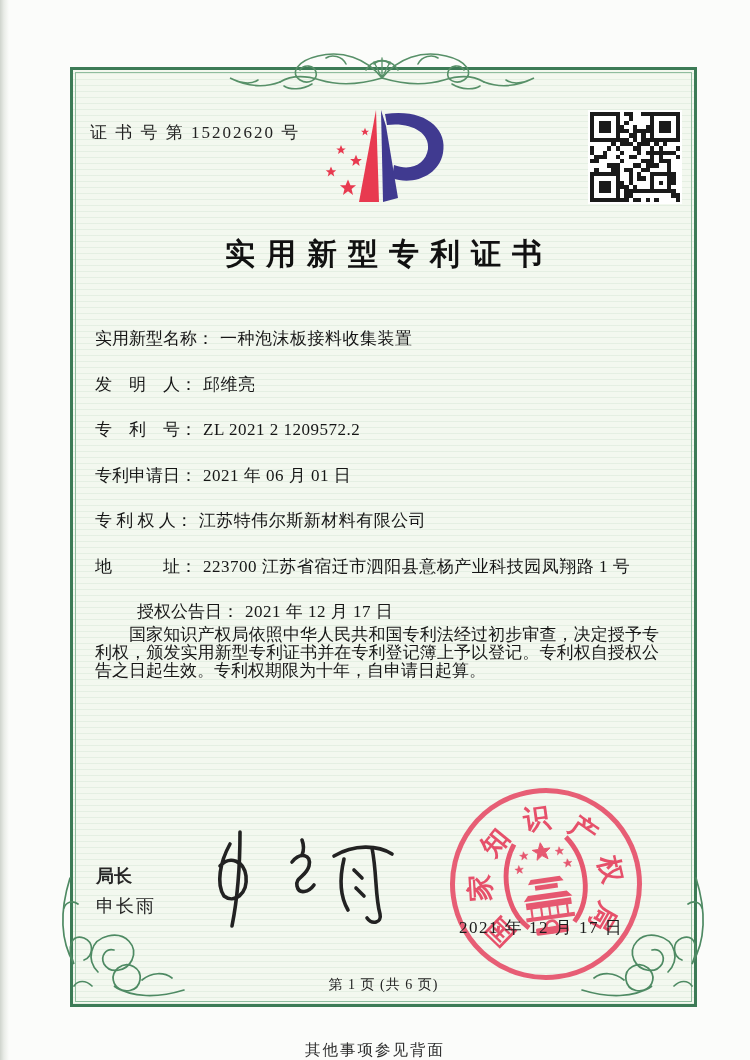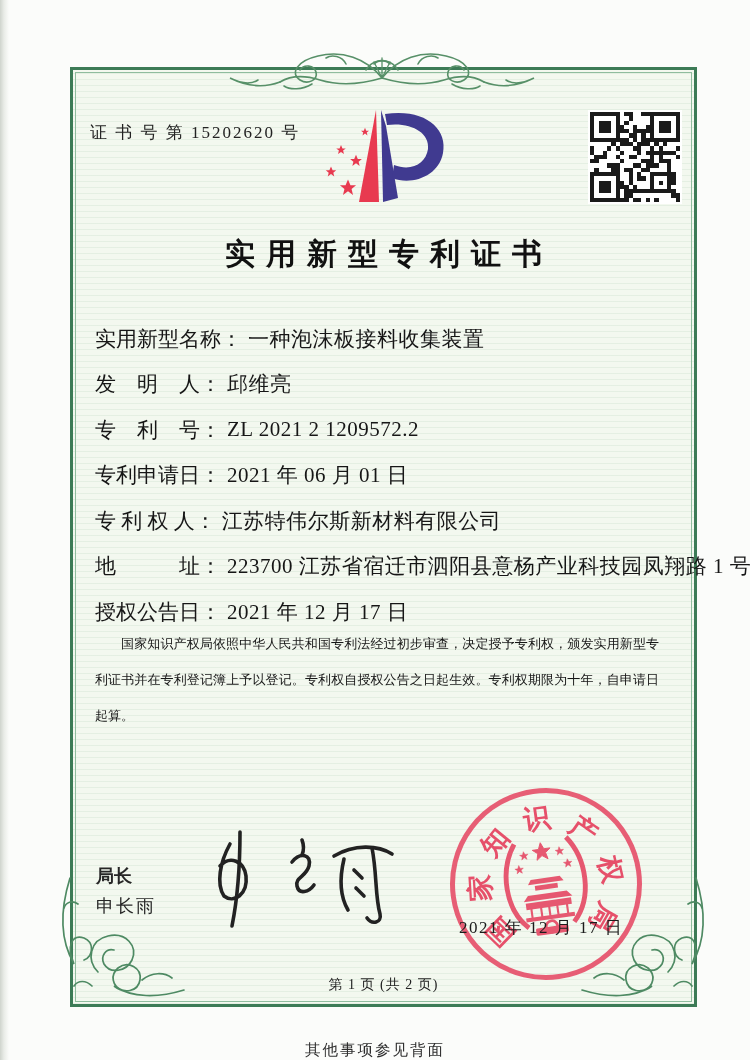--- a/index.html
+++ b/index.html
@@ -40,30 +40,30 @@
   .orn-br{left:576px;top:876px;width:138px;height:138px;}
   
   .cert-no{position:absolute;left:90px;top:121px;font-size:17px;letter-spacing:2px;color:#222;}
   .logo{position:absolute;left:302px;top:106px;width:152px;height:110px;}
   .qr{position:absolute;left:588px;top:110px;width:94px;height:94px;background:#fff;padding:2px;}
   .title{
     position:absolute;left:70px;width:627px;top:234px;text-align:center;
     font-size:30px;font-weight:700;letter-spacing:11px;text-indent:11px;color:#111;
   }
   
-  .fields{position:absolute;left:95px;top:316px;width:570px;font-size:21px;}
+  .fields{position:absolute;left:95px;top:316px;width:570px;font-size:17px;}
   .field-row{height:45.5px;display:flex;align-items:center;white-space:nowrap;}
   .field-label{color:#161616;}
   .field-value{color:#161616;margin-left:6px;letter-spacing:.5px;}
   .grant-row{height:45.5px;display:flex;align-items:center;white-space:nowrap;}
-  .grant-pair{display:flex;}
+  .grant-pair{display:flex;margin-left:42px;}
   .grant-pair.first{width:292px;}
   
   .paragraphs{position:absolute;left:95px;top:626px;width:564px;
-    font-size:13px;line-height:36px;text-align:justify;color:#161616;}
+    font-size:17px;line-height:18px;text-align:justify;color:#161616;}
   .paragraphs p{text-indent:2em;}
   
   .signer-title{position:absolute;left:96px;top:864px;font-size:18px;font-family:"Liberation Sans","DejaVu Sans",sans-serif;color:#262626;font-weight:bold;}
   .signer-name{position:absolute;left:96px;top:894px;font-size:18px;font-family:"Liberation Sans","DejaVu Sans",sans-serif;color:#262626;letter-spacing:2px;}
   .signature{position:absolute;left:196px;top:828px;width:220px;height:105px;}
   
   .seal{position:absolute;left:450px;top:788px;width:192px;height:192px;
     transform:rotate(-8deg);}
   .seal-ring{position:absolute;inset:0;border:5px solid var(--seal-red);border-radius:50%;opacity:.92;}
   .seal-char{position:absolute;left:50%;top:50%;font-size:27px;font-weight:700;
@@ -481,14 +481,14 @@
           <path d="M82,96 L82,106"></path>
       </g>
       <rect x="30" y="106" width="60" height="5" stroke="none"></rect>
 
       <circle cx="60" cy="120" r="7" fill="none" stroke-width="3.4"></circle>
     </g>
   </svg>
 </div>
 <div class="seal-date">2021 年 12 月 17 日</div>
 
-<div class="page-no">第 1 页 (共 2 页)</div>
+<div class="page-no">第 1 页 (共 6 页)</div>
 <div class="back-note">其他事项参见背面</div>
 
 </body></html>

